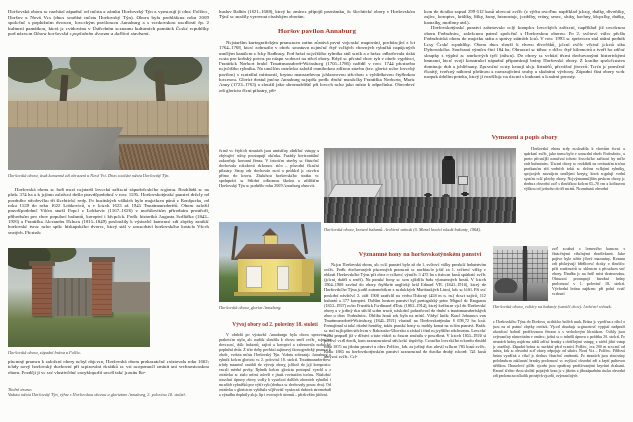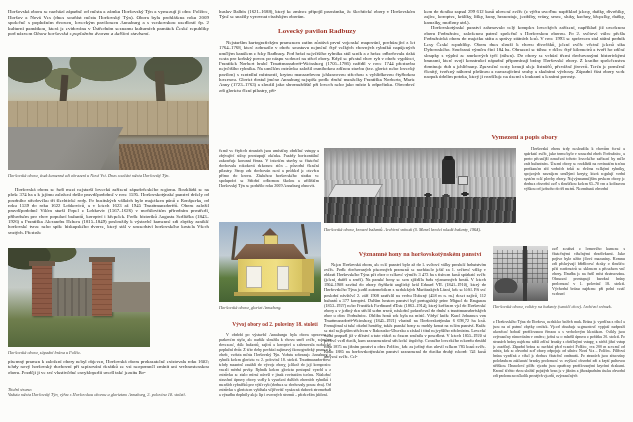--- a/index.html
+++ b/index.html
@@ -130,21 +130,21 @@
 
 <div class="abs body-text" style="left:8px;top:359px;width:201px;height:24px;overflow:hidden;font-size:4.8px;line-height:5.35px;">písemný pramen k založení obory nebyl objeven, Horšovská obora prokazatelně existovala roku 1602; tehdy nový horšovský duchovní při sepisování desátků ze vsi neopomněl zmínit ani vrchnostenskou oboru. Později ji ve své vlastivědné encyklopedii uvedl také jezuita Bo-</div>
 
 <div class="abs" style="left:8px;top:387px;width:201px;">
   <div class="note-label">Titulní strana:</div>
   <div class="caption">Veduta města Horšovský Týn, výřez s Horšovskou oborou a glorietem Annaburg, 2. polovina 18. století.</div>
 </div>
 
 <div class="abs body-text" style="left:219px;top:9px;width:196px;height:12px;overflow:hidden;font-size:4.8px;line-height:5.35px;">huslav Balbín (1621–1688), který ke zmínce připojil poznámku, že šlechtické obory v Horšovském Týně se snažily vyrovnat císařským oborám.</div>
 
-<h2 class="abs red-head" style="left:219px;top:27px;width:196px;font-size:7px;">Lovecký pavilon Radbuzy</h2>
+<h2 class="abs red-head" style="left:219px;top:27px;width:196px;font-size:7px;">Horšov pavilon Annaburg</h2>
 
 <div class="abs body-text" style="left:219px;top:40px;width:196px;height:106px;overflow:hidden;font-size:4.8px;line-height:5.3px;">
   <p class="ind">Nejstarším kartografickým pramenem zatím zůstává první vojenské mapování, pocházející z let 1764–1768, které zobrazilo v oboře soustavu nejméně čtyř velkých chovných rybníků napájených umělým kanálem z řeky Radbuzy. Pod hrází největšího rybníka stál seník a z hráze odbočovala úzká cesta pro koňský povoz po náspu vedoucí na střed obory. Když se přestal chov ryb v oboře vyplácet, František Norbert hrabě Trauttmansdorff-Weinsberg (1705–1786) nařídil v roce 1744 přestavbu největšího rybníka. Na umělém ostrůvku založil osmibokou zděnou stavbu (tzv. gloriet nebo lovecký pavilon) s centrální místností, krytou mansardovou jehlancovou střechou s vyhlídkovou čtyřbokou lucernou. Gloriet dostal jméno Annaburg nejspíše podle druhé manželky Františka Norberta, Marie Anny (1723–1763) a sloužil jako shromaždiště při lovech nebo jako místo k odpočinku. Obvodové zdi glorietu člení pilastry, při-</p>
 </div>
 <div class="abs small-text" style="left:219px;top:148px;width:100px;height:70px;overflow:hidden;font-size:4.2px;line-height:5px;">čemž ve čtyřech stranách jsou umístěny obdélné vstupy a zbývající stěny prostupují okénka. Fasády horizontálně zakončuje korunní římsa. V interiéru stavby se částečně dochovala rokoková dekorace stěn – původní členění pilastry. Strop zde dochován není a průhled je otevřen přímo do krovu. Zásluhou horšovského statku ve spolupráci se Střední odbornou školou a učilištěm Horšovský Týn se podařilo roku 2009 Annaburg obnovit.</div>
 
 <div class="photo ph3" style="left:219px;top:222px;width:102px;height:80px;">
   <div class="tw1"></div>
   <div class="tw2"></div>
   <div class="croof"></div>

